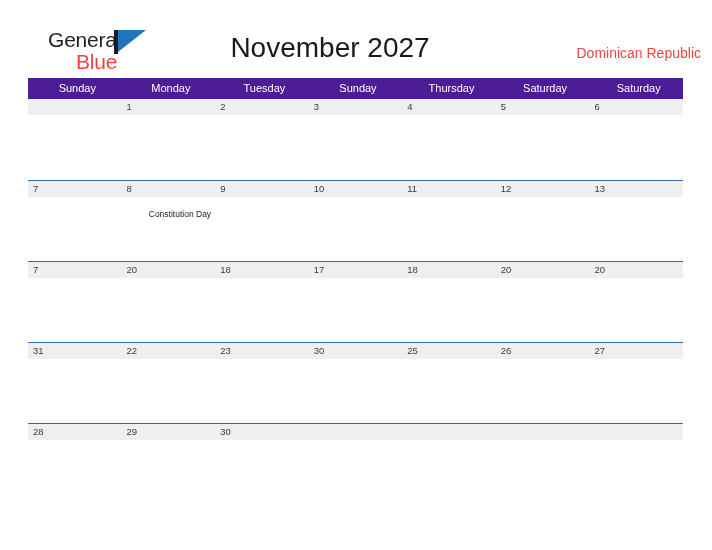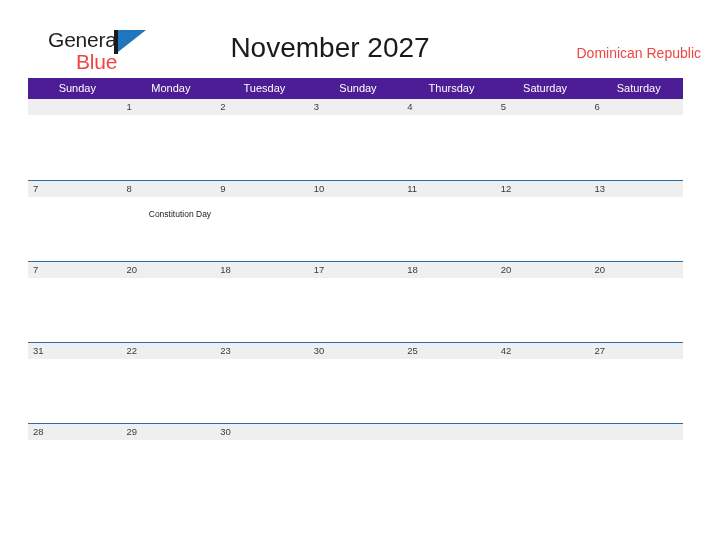--- a/index.html
+++ b/index.html
@@ -341,21 +341,21 @@
             </div>
           </td>
           <td>
             <div class="daycell r3">
               <div class="daynum-band">25</div>
               <div class="events"></div>
             </div>
           </td>
           <td>
             <div class="daycell r3">
-              <div class="daynum-band">42</div>
+              <div class="daynum-band">26</div>
               <div class="events"></div>
             </div>
           </td>
           <td>
             <div class="daycell r3">
               <div class="daynum-band">27</div>
               <div class="events"></div>
             </div>
           </td>
         </tr>

